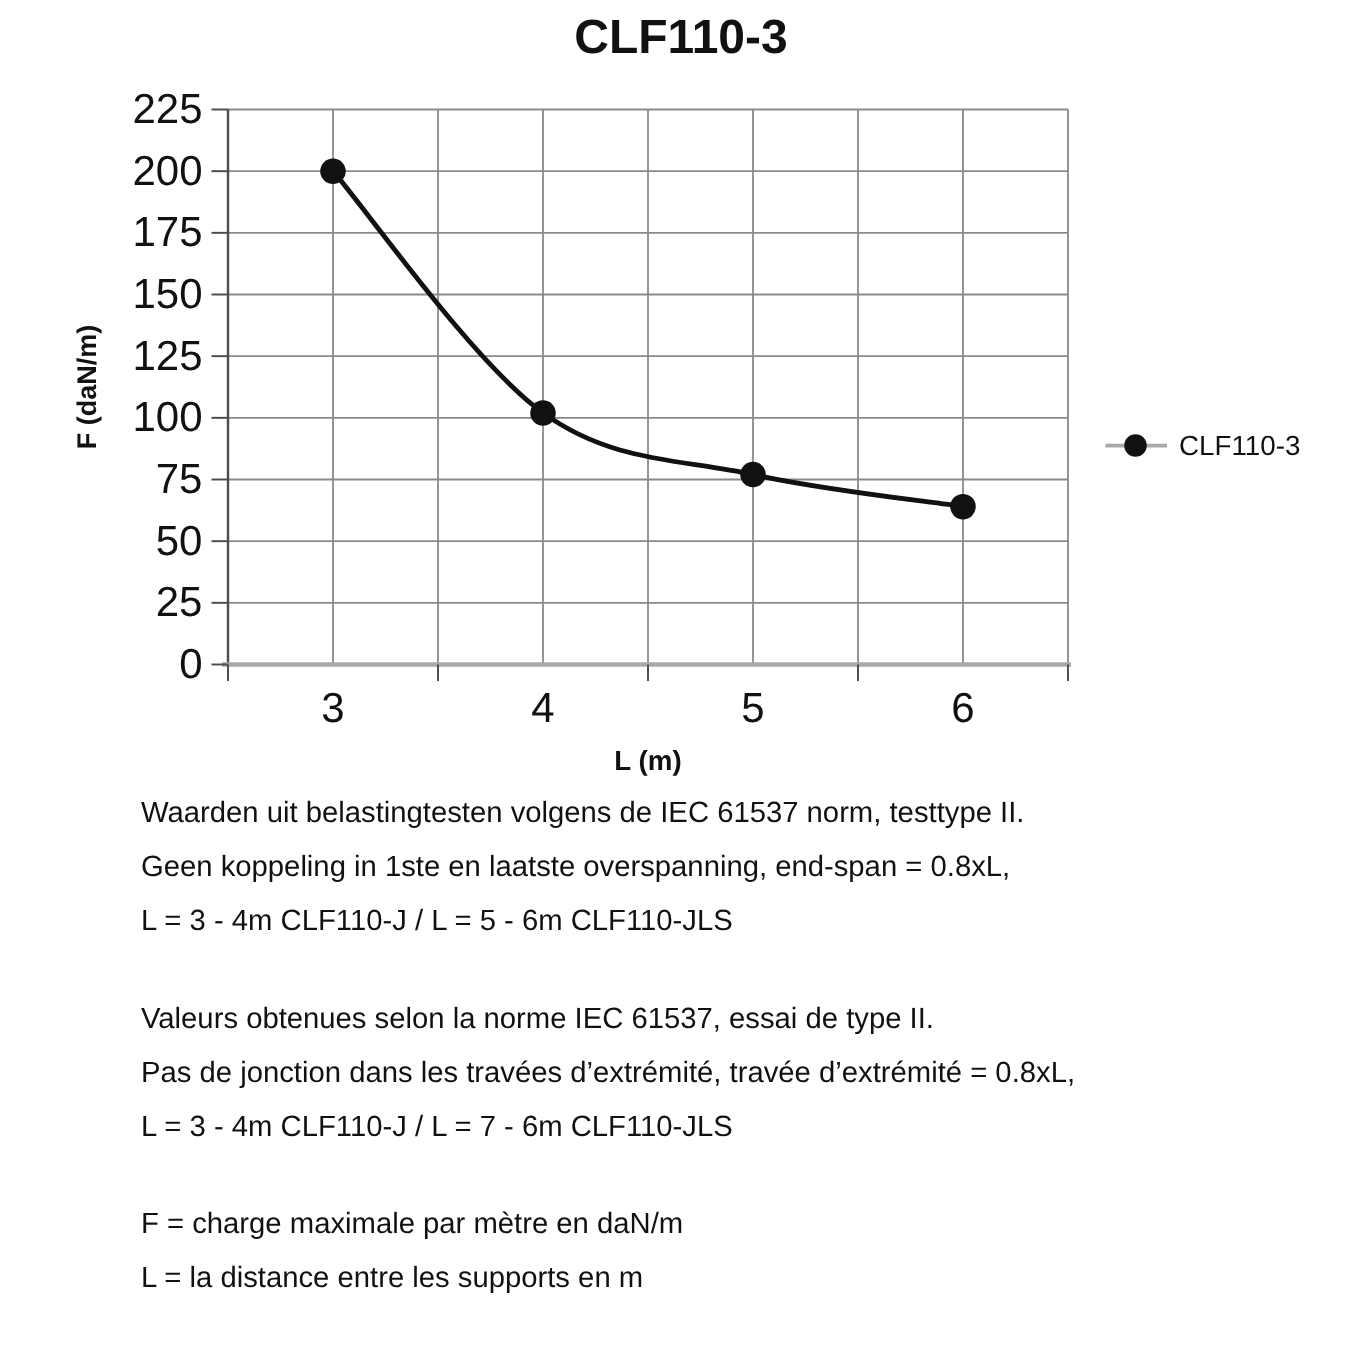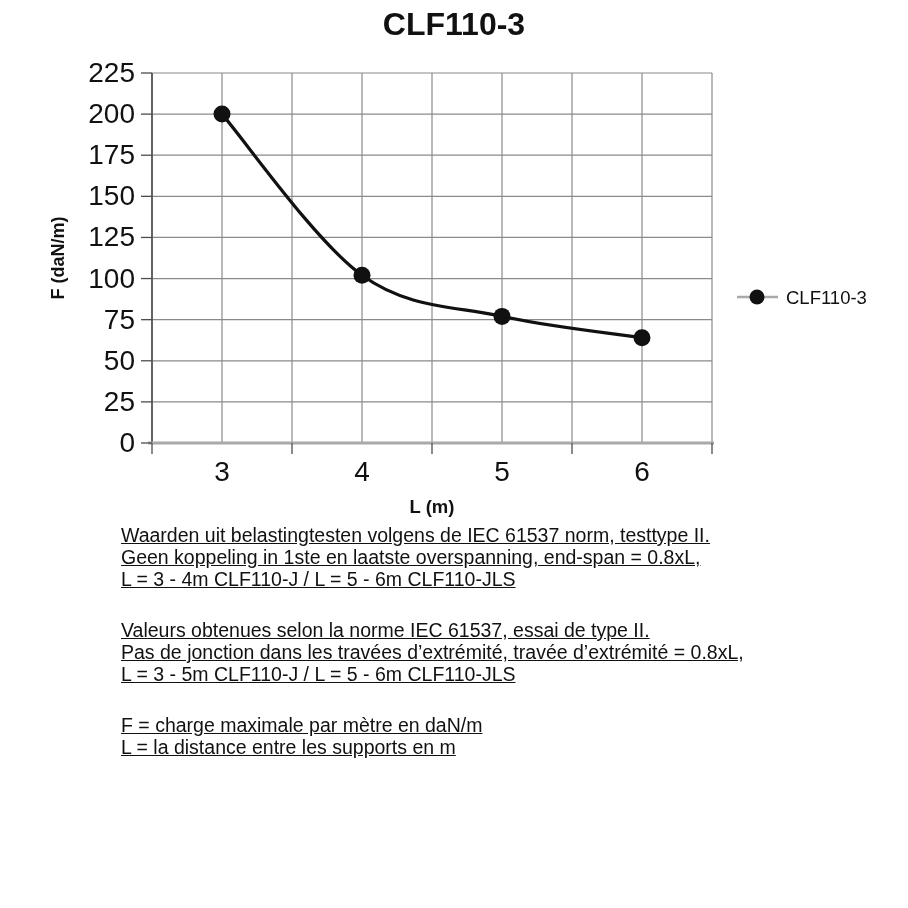--- a/index.html
+++ b/index.html
@@ -8,22 +8,22 @@
     font-family:"Liberation Sans","DejaVu Sans",sans-serif;
     color:#111111;
   }
   .chart-title{
     position:absolute;left:0;top:6px;width:908px;
     text-align:center;font-size:32px;font-weight:bold;color:#111;
     letter-spacing:0px;
   }
   svg.chart-canvas{position:absolute;left:0;top:0;width:908px;height:520px;display:block;}
   .notes{
-    position:absolute;left:121px;top:524px;width:780px;
-    font-size:19.5px;line-height:22px;color:#111;text-decoration:underline;
+    position:absolute;left:94px;top:524px;width:780px;
+    font-size:19.5px;line-height:36px;color:#111;
   }
   .notes p{margin:0 0 29px 0;white-space:pre-line;}
   .notes p:last-child{margin-bottom:16px;}
 </style>
 </head>
 <body>
 
 <div class="chart-title">CLF110-3</div>
 
 <svg class="chart-canvas" viewBox="0 0 908 520" xmlns="http://www.w3.org/2000/svg">
@@ -113,16 +113,16 @@
       <text x="786" y="303.5" font-size="18.5" fill="#111111">CLF110-3</text>
     </g>
 </svg>
 
 <div class="notes">
   <p>Waarden uit belastingtesten volgens de IEC 61537 norm, testtype II.
 Geen koppeling in 1ste en laatste overspanning, end-span = 0.8xL,
 L = 3 - 4m CLF110-J / L = 5 - 6m CLF110-JLS</p>
   <p>Valeurs obtenues selon la norme IEC 61537, essai de type II.
 Pas de jonction dans les travées d’extrémité, travée d’extrémité = 0.8xL,
-L = 3 - 5m CLF110-J / L = 5 - 6m CLF110-JLS</p>
+L = 3 - 4m CLF110-J / L = 7 - 6m CLF110-JLS</p>
   <p>F = charge maximale par mètre en daN/m
 L = la distance entre les supports en m</p>
 </div>
 
 </body></html>

